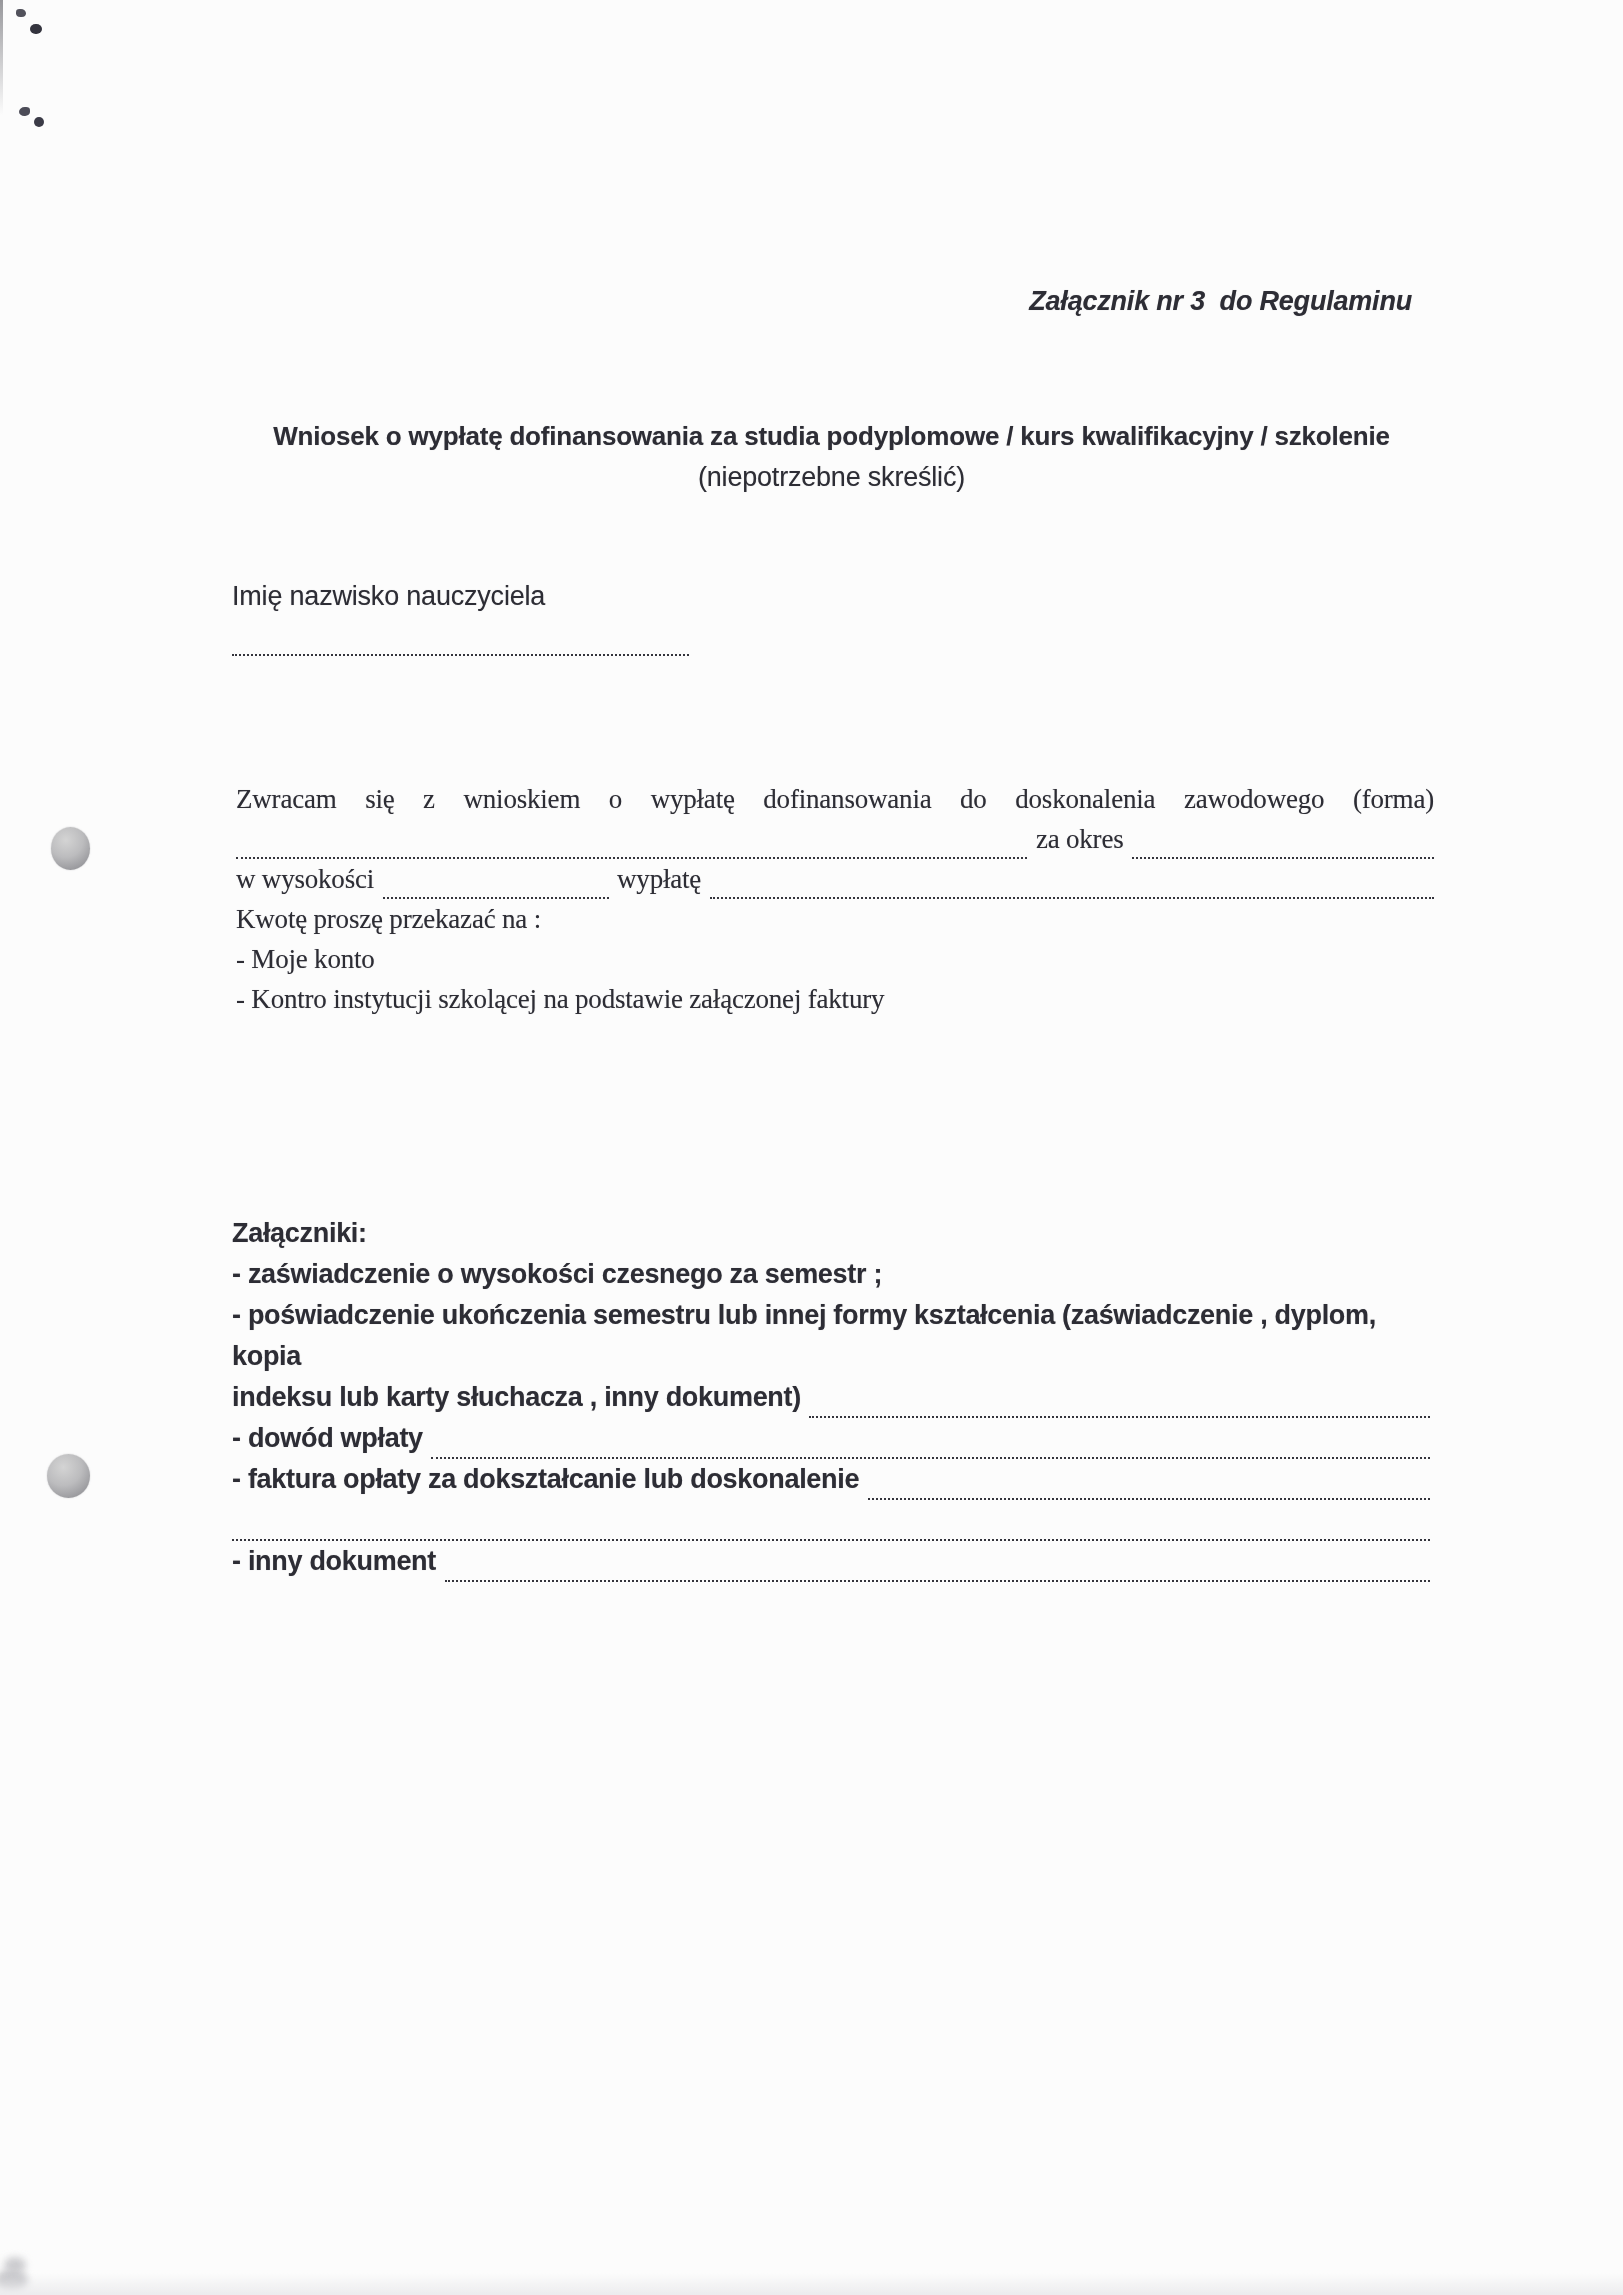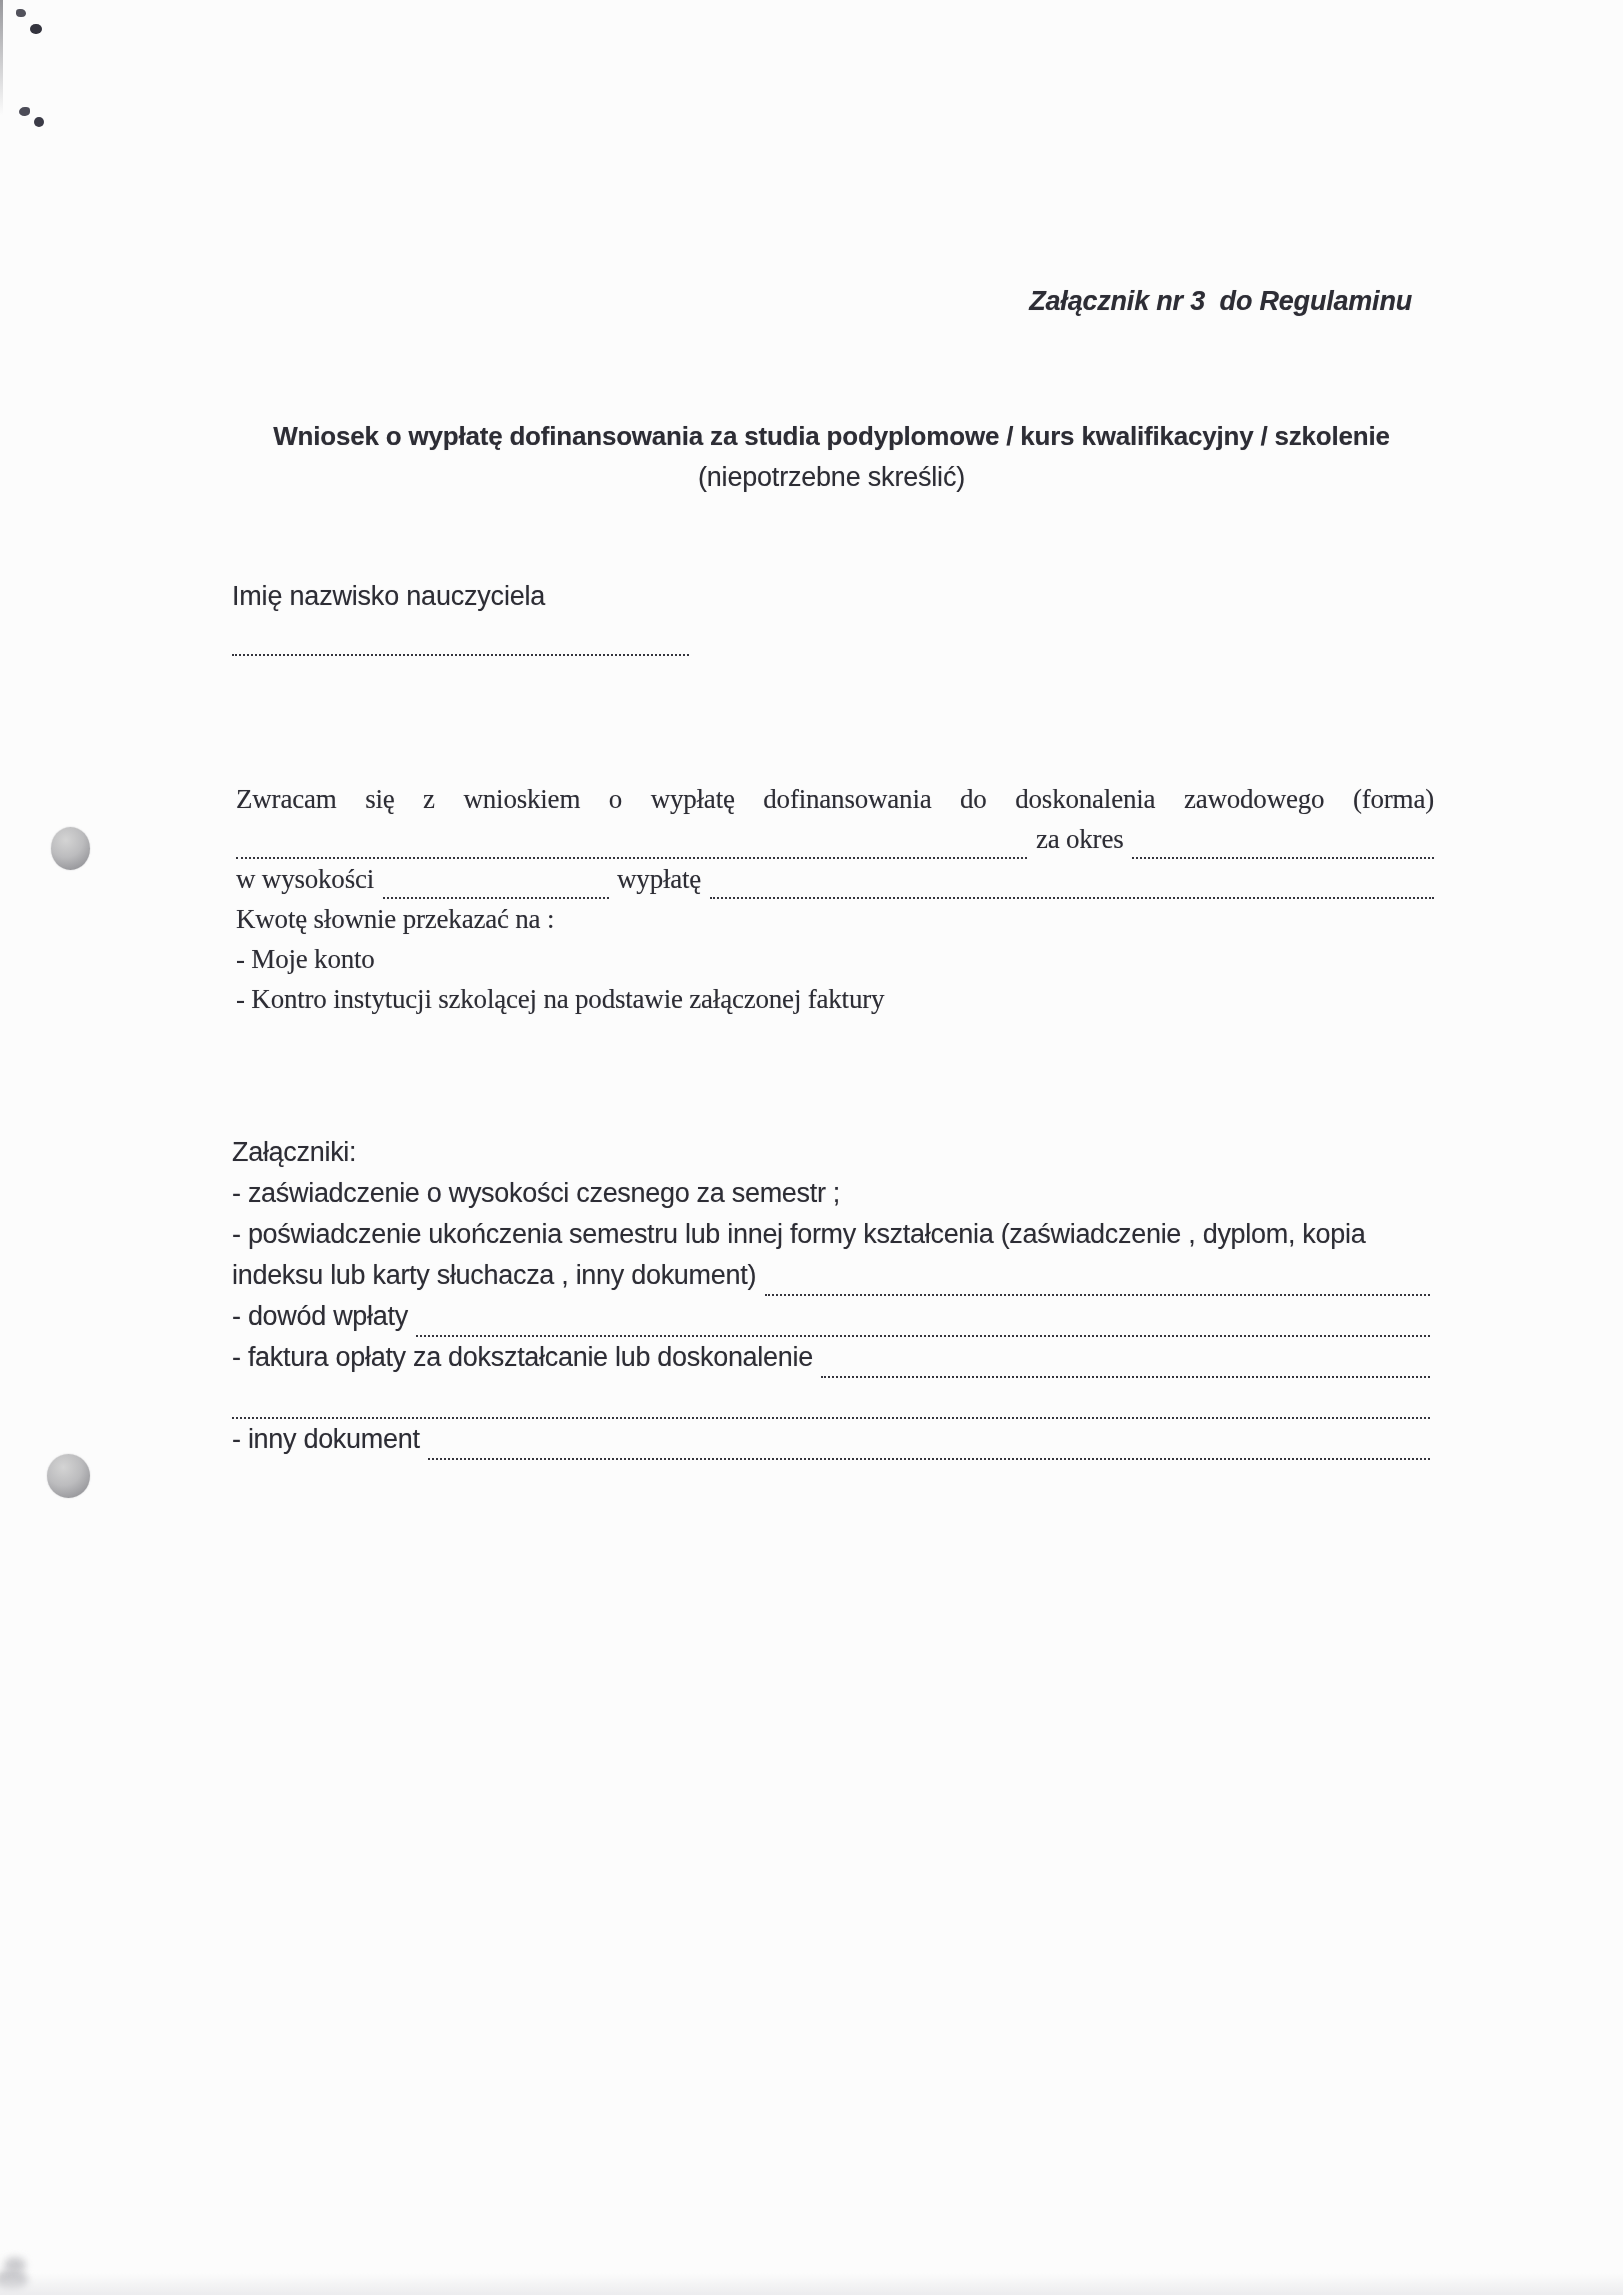--- a/index.html
+++ b/index.html
@@ -18,21 +18,21 @@
   .abs{position:absolute;}
   .header{
     top:281px;right:211px;
     font-weight:700;white-space:pre;line-height:40px;font-style:italic;
   }
   .title-wrap{top:416px;left:203px;width:1257px;text-align:center;line-height:41px;}
   .title{font-weight:700;font-size:26px;white-space:nowrap;}
   .subtitle{font-weight:400;}
   .name-block{top:576px;left:232px;width:1198px;line-height:40px;}
   .request{top:779px;left:236px;width:1198px;line-height:40px;font-family:Liberation Serif, serif;}
-  .attachments{top:1132px;left:232px;width:1198px;line-height:41px;letter-spacing:-0.3px;}
+  .attachments{top:1213px;left:232px;width:1198px;line-height:41px;letter-spacing:-0.3px;font-weight:bold;}
   .signature{top:1625px;left:1007px;width:407px;line-height:40px;}
   .sig-label{text-align:center;margin-top:-3.9px;}
   .just{text-align:justify;text-align-last:justify;}
   
   .row{display:flex;align-items:flex-end;}
   .leader{
     display:block;height:3.3px;
     border-bottom:2.9px dotted #34343c;
     flex:0 0 auto;
   }
@@ -105,21 +105,21 @@
       <span class="leader grow mr"></span>
       <span>za okres</span>
       <span class="leader lead-zaokres ml"></span>
     </div>
     <div class="row">
       <span>w wysokości</span>
       <span class="leader lead-wys ml mr"></span>
       <span>wypłatę</span>
       <span class="leader grow ml"></span>
     </div>
-    <div>Kwotę słownie przekazać na :</div>
+    <div>Kwotę proszę przekazać na :</div>
     <div>- Moje konto</div>
     <div>- Kontro instytucji szkolącej na podstawie załączonej faktury</div>
   </div>
 
   <div class="abs attachments">
     <div>Załączniki:</div>
     <div>- zaświadczenie o wysokości czesnego za semestr ;</div>
     <div>- poświadczenie ukończenia semestru lub innej formy kształcenia (zaświadczenie , dyplom, kopia</div>
     <div class="row">
       <span>indeksu lub karty słuchacza , inny dokument)</span>

